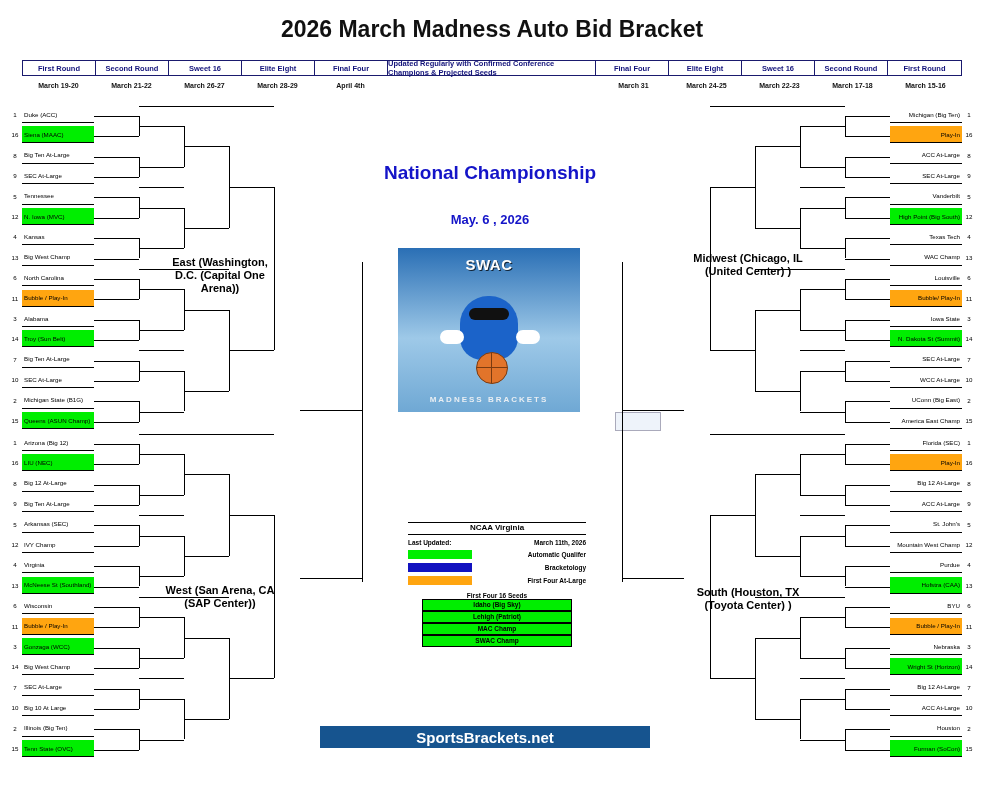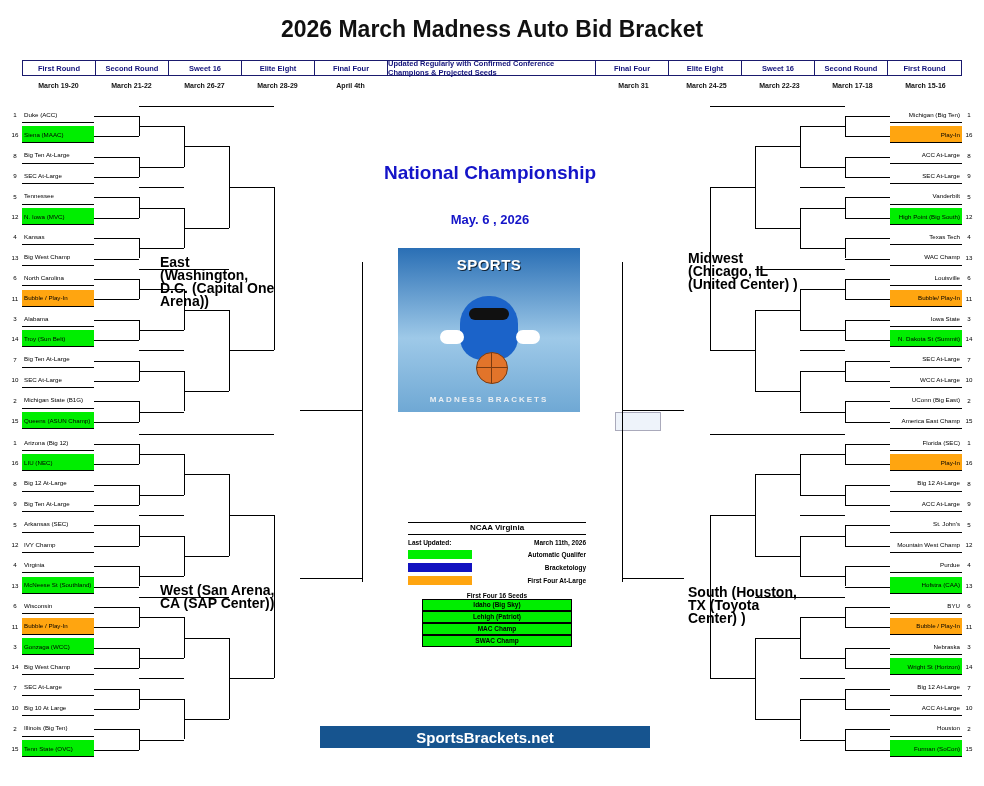--- a/index.html
+++ b/index.html
@@ -45,21 +45,21 @@
     display:flex;align-items:center;justify-content:center;color:#000;
   }
   .green{background:#00ee00;}
   .orange{background:#ffa510;}
   .blue{background:#1212c0;color:#fff;}
   .white{background:#fff;}
   
   .ln{position:absolute;background:#000;}
   
   .region{
-    position:absolute;font-size:14px;font-weight:bold;color:#000;text-align:left;
+    position:absolute;font-size:11px;font-weight:bold;color:#000;text-align:center;
     line-height:13px;
   }
   
   .natl{
     position:absolute;left:330px;top:162px;width:320px;text-align:center;
     font-size:19px;font-weight:bold;color:#1414c8;
   }
   .natldate{
     position:absolute;left:330px;top:212px;width:320px;text-align:center;
     font-size:13px;font-weight:bold;color:#1414c8;
@@ -156,21 +156,21 @@
   <span style="left:648px;width:73px;">March 24-25</span>
   <span style="left:721px;width:73px;">March 22-23</span>
   <span style="left:794px;width:73px;">March 17-18</span>
   <span style="left:867px;width:73px;">March 15-16</span>
 </div>
 
 <div class="natl">National Championship</div>
 <div class="natldate">May. 6 , 2026</div>
 
 <div class="poster">
-  <div class="mm1">SPORTS</div>
+  <div class="mm1">SWAC</div>
   <div class="mascot"></div>
   <div class="arms"></div>
   <div class="ball"></div>
   <div class="sb">MADNESS BRACKETS</div>
 </div>
 
 <div class="ffbox"></div>
 
 <div class="region" style="left:160px;top:256px;width:120px;">East (Washington, D.C. (Capital One Arena))</div>
 <div class="region" style="left:160px;top:584px;width:120px;">West (San Arena, CA (SAP Center))</div>

